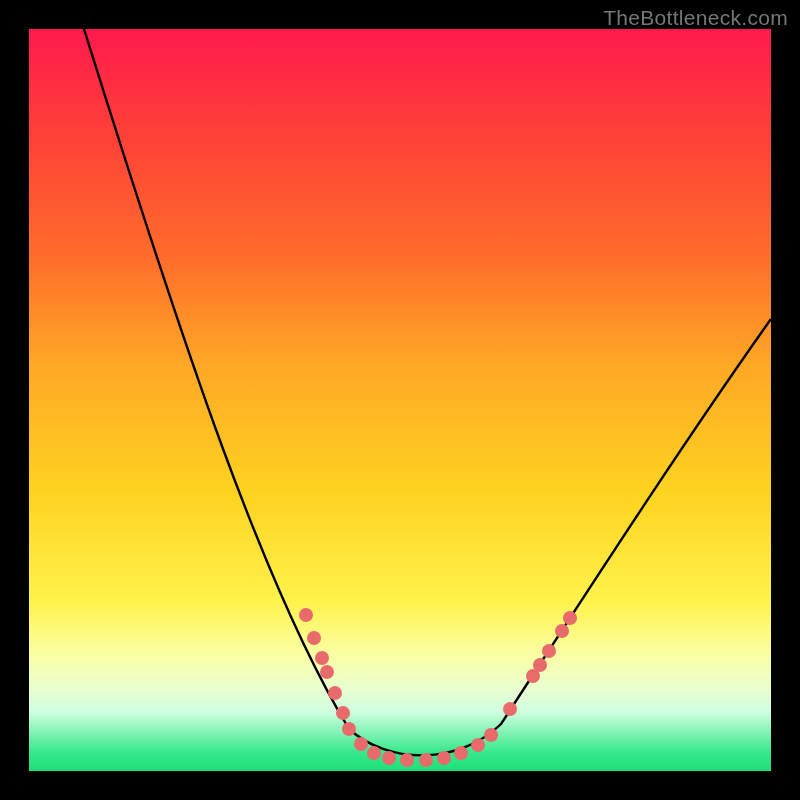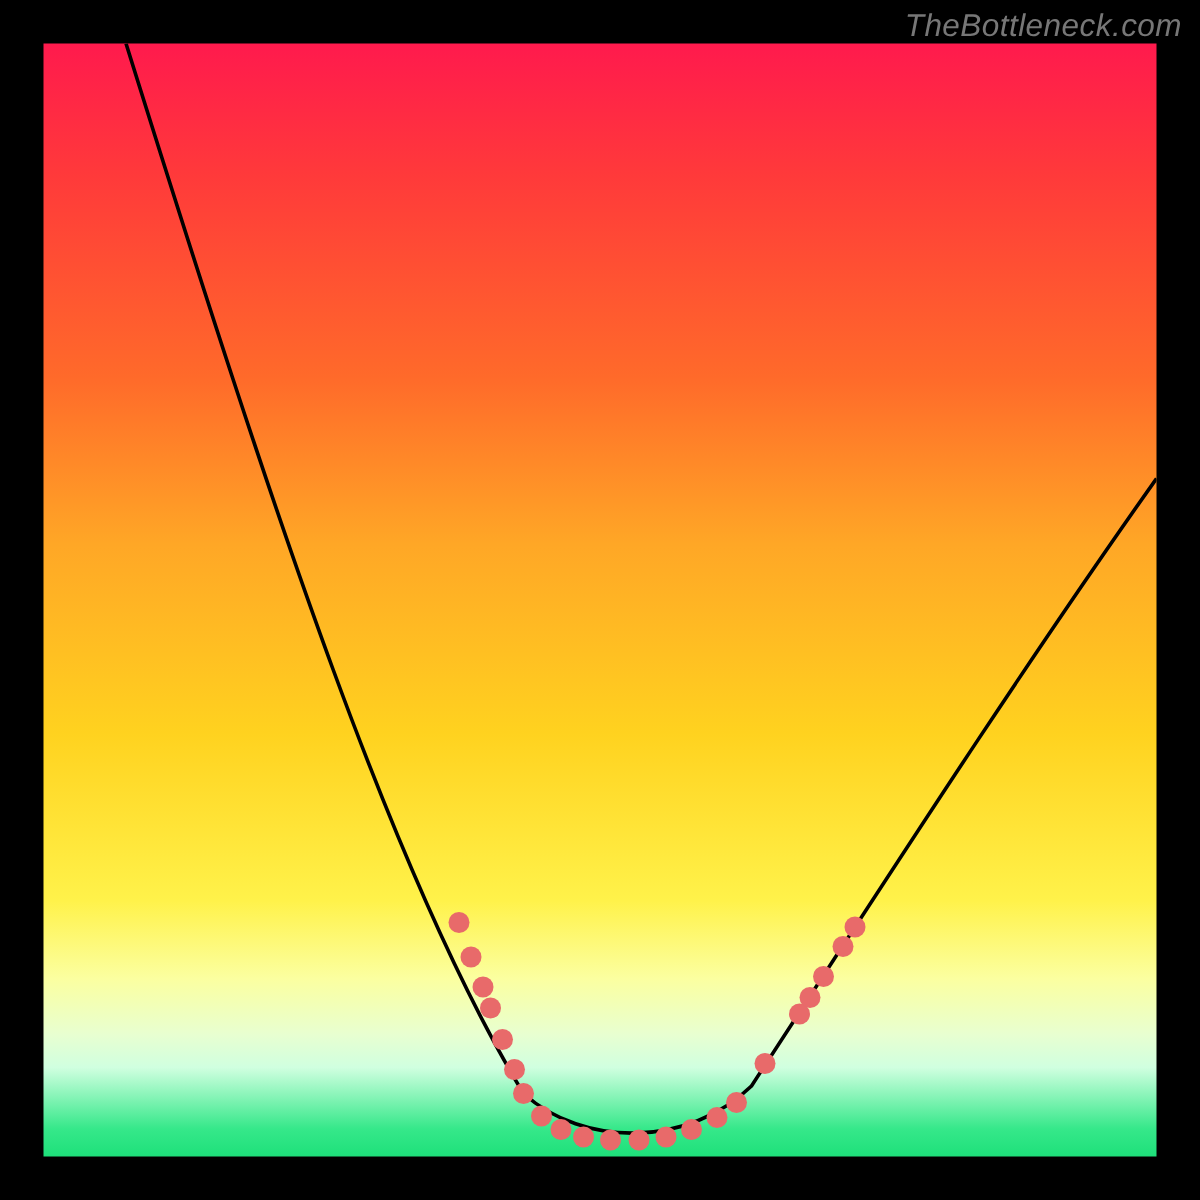--- a/index.html
+++ b/index.html
@@ -35,21 +35,20 @@
   }
   .watermark {
     position: absolute;
     top: 6px;
     right: 12px;
     color: #777;
     font-size: 21px;
     letter-spacing: 0.3px;
     font-weight: 500;
     user-select: none;
-    font-style: italic;
   }
   svg.curve {
     position: absolute;
     left: 0;
     top: 0;
     width: 742px;
     height: 742px;
     pointer-events: none;
   }
 </style>

